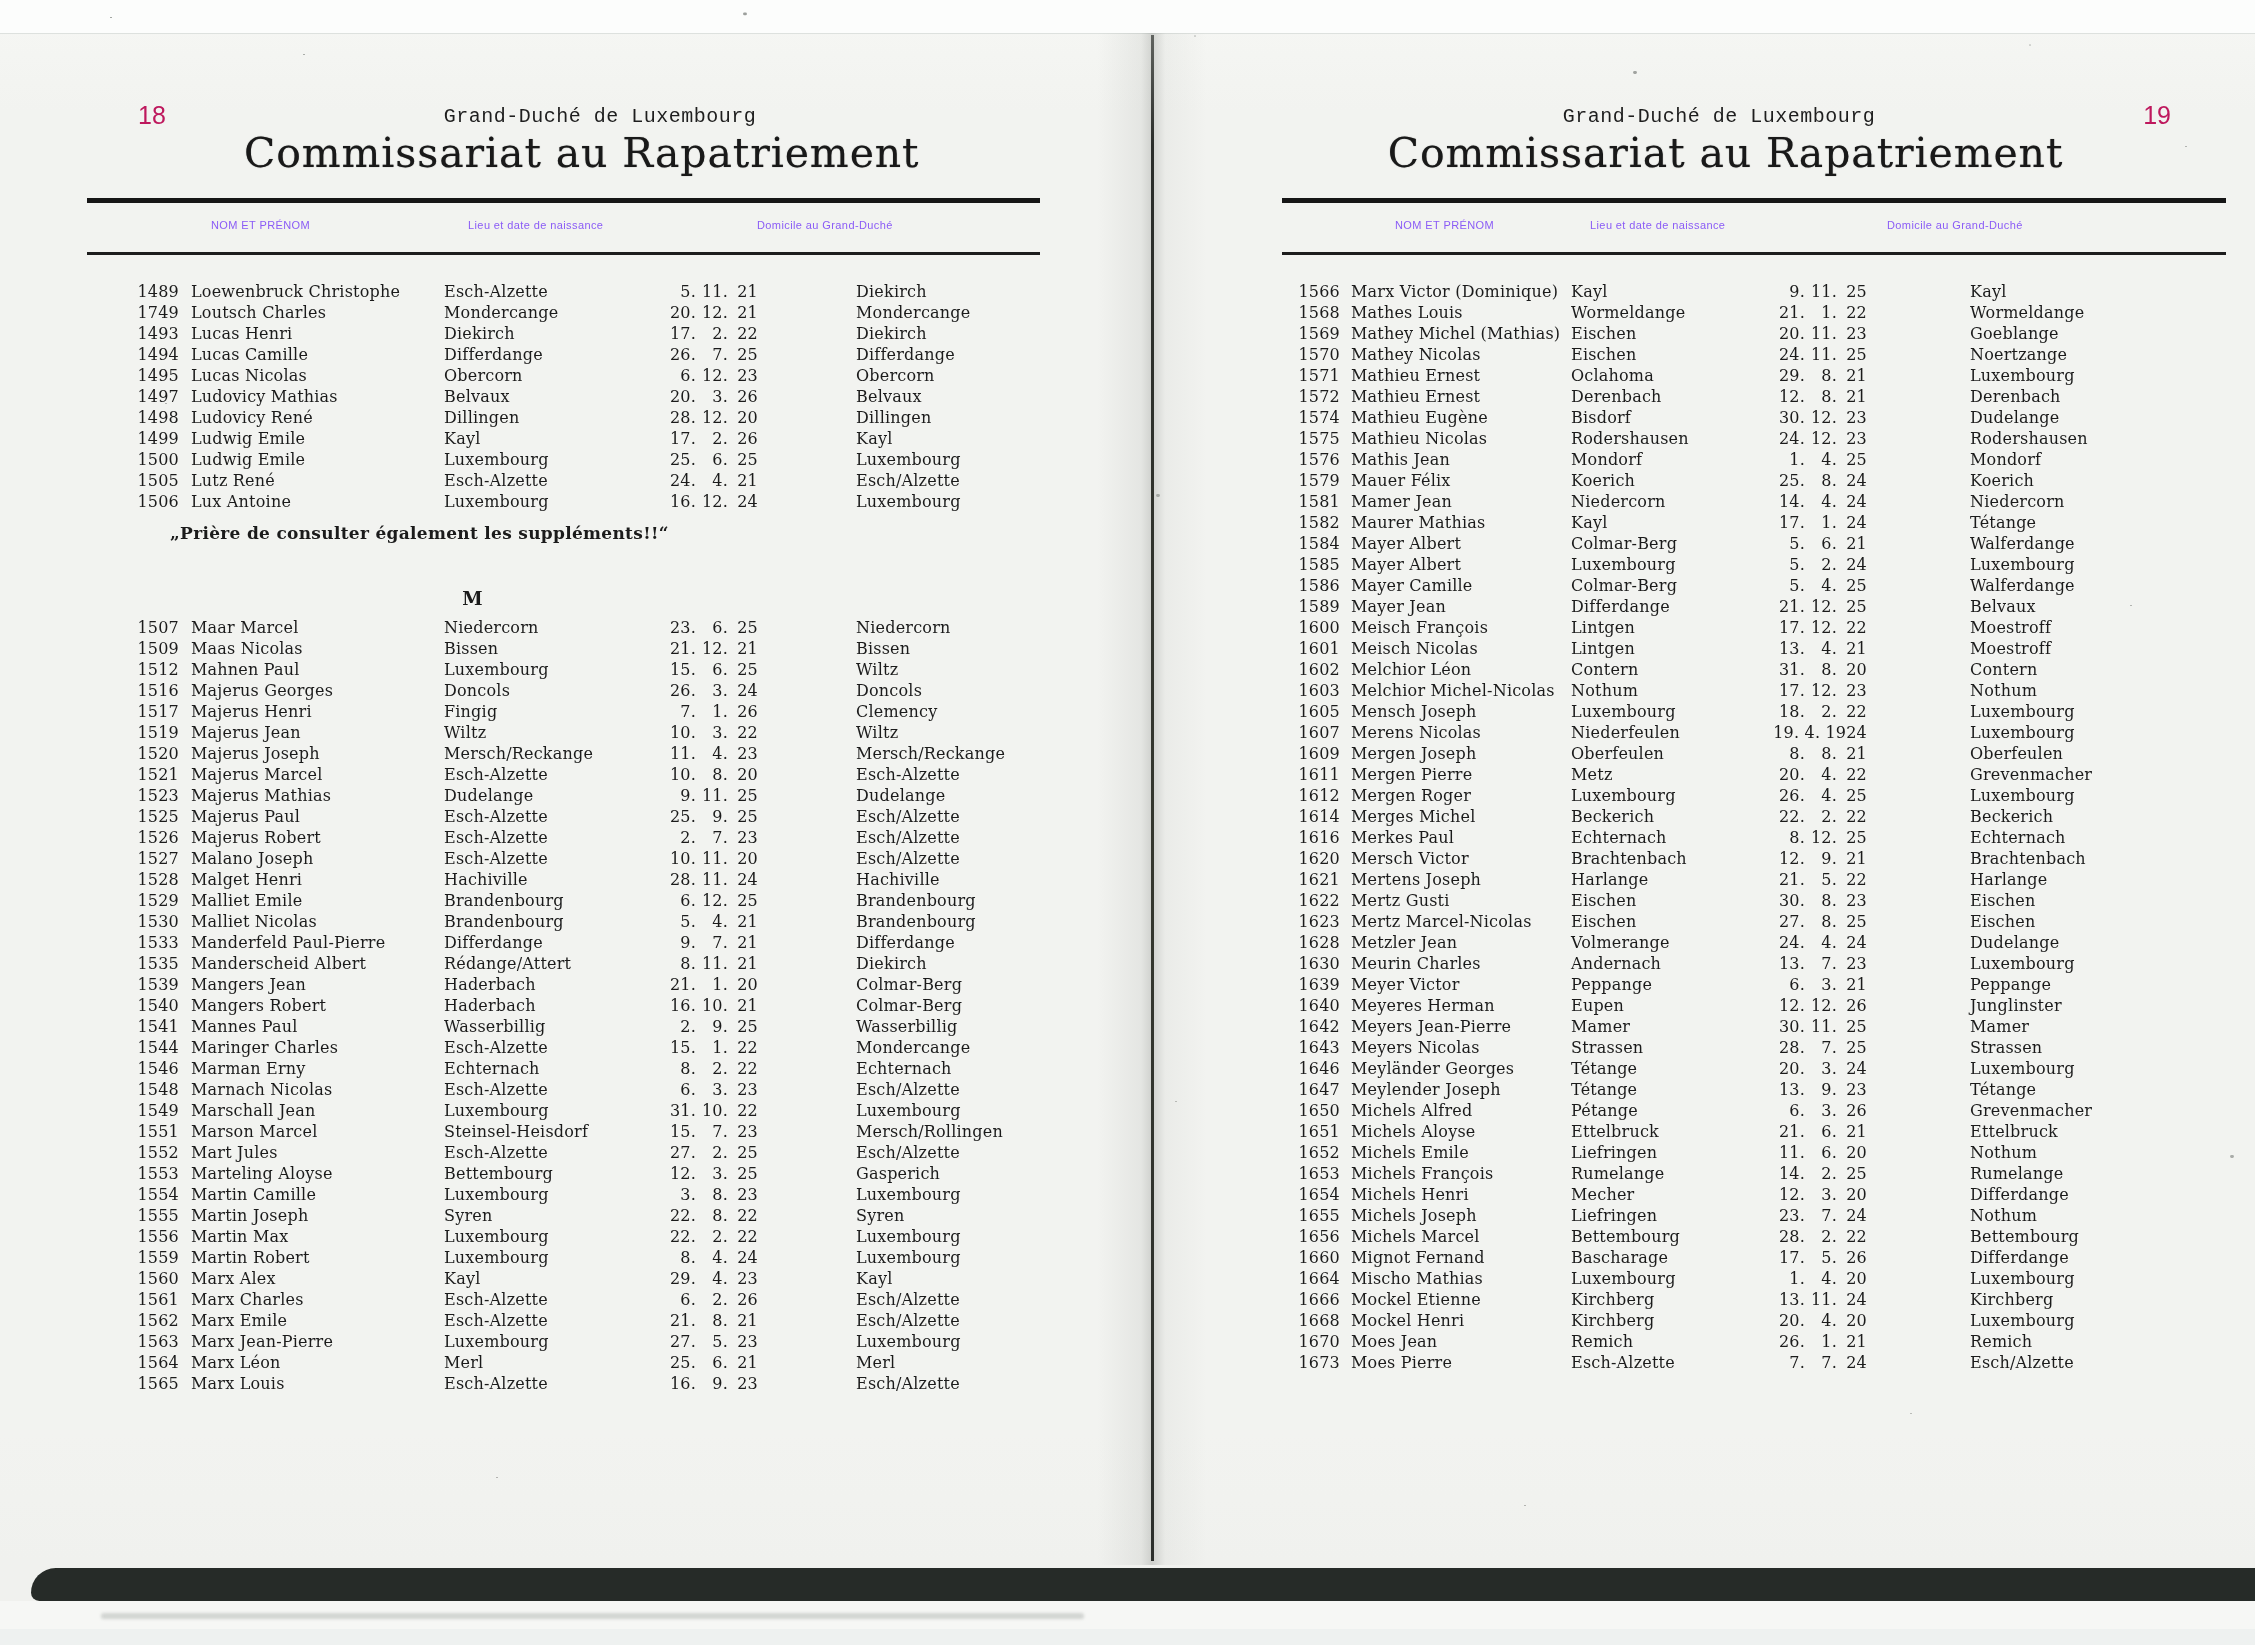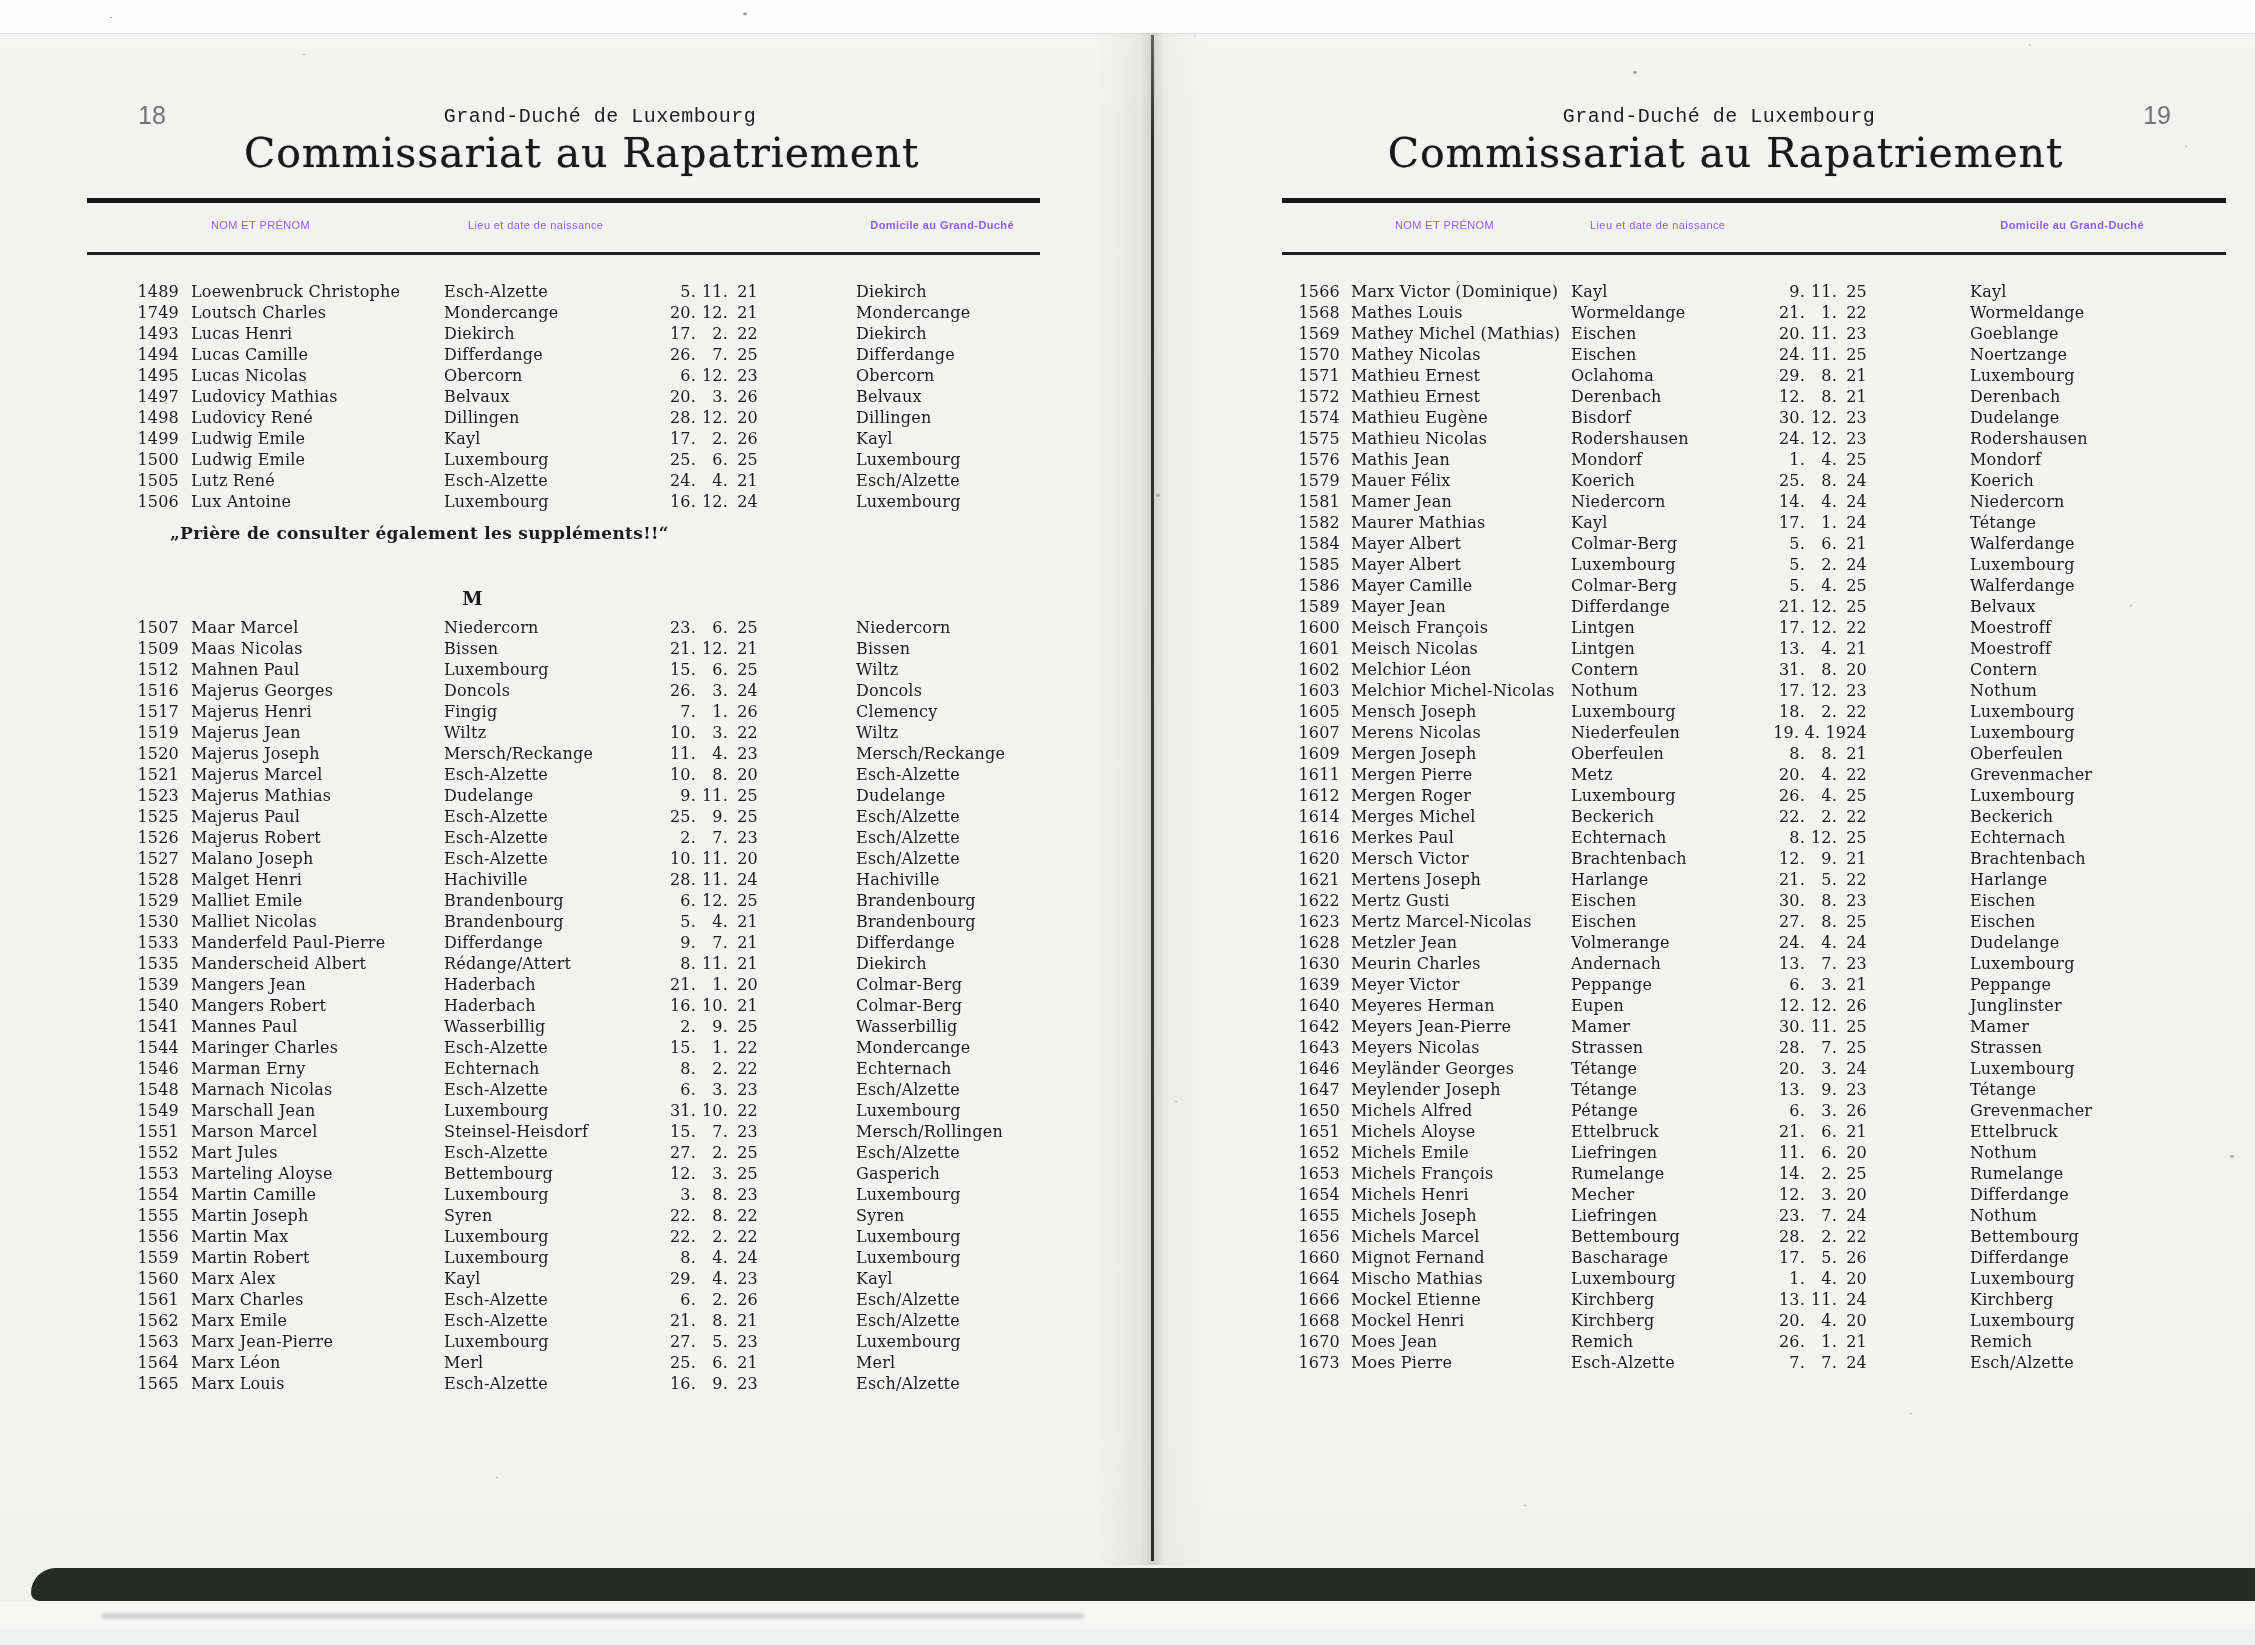--- a/index.html
+++ b/index.html
@@ -48,21 +48,21 @@
       386px 1460px 0 0 rgba(60,65,60,.4), 1414px 1488px 0 0 rgba(60,65,60,.4),
       1800px 1396px 0 0 rgba(60,65,60,.35);
   }
 
   .page{position:absolute;top:0;height:1561px;}
   .page-left{left:87px;width:960px;}
   .page-right{left:1276px;width:950px;}
 
   .pageno{
     position:absolute;top:101px;
-    font-family:"Liberation Sans", sans-serif;font-size:25px;color:#737373;
+    font-family:"Liberation Sans", sans-serif;font-size:25px;color:#be185d;
   }
   .page-left .pageno{left:51px;}
   .page-right .pageno{right:55px;}
 
   .region{
     position:absolute;top:105px;left:0;width:100%;text-align:center;
     font-family:Liberation Mono, monospace;font-size:20px;color:#1e1e1e;
     letter-spacing:0.5px;
   }
   .page-left .region{padding-left:33px;}
@@ -85,21 +85,21 @@
   .colheads{
     position:absolute;top:219px;left:0;width:100%;height:22px;
     font-family:"Liberation Sans", sans-serif;font-size:11px;color:#8b5cf6;letter-spacing:0.4px;
   }
   .ch{position:absolute;white-space:nowrap;}
   .ch-name{left:124px;}
   .page-right .ch-name{left:119px;}
   .ch-birth{width:257px;}
   .page-left .ch-birth{left:381px;}
   .page-right .ch-birth{left:314px;}
-  .ch-dom{text-align:right;width:257px;font-weight:bold;}
+  .ch-dom{text-align:left;width:257px;}
   .page-left .ch-dom{left:670px;}
   .page-right .ch-dom{left:611px;}
 
   .rows-wrap{position:absolute;top:281px;left:0;right:0;}
   .row{display:flex;line-height:21px;font-size:16px;letter-spacing:0.2px;white-space:nowrap;}
   .c-id{width:92px;text-align:right;}
   .c-name{width:253px;padding-left:12px;box-sizing:content-box;overflow:visible;}
   .c-place{width:208px;}
   .c-day{width:44px;text-align:right;}
   .c-mon{width:32px;text-align:right;}

